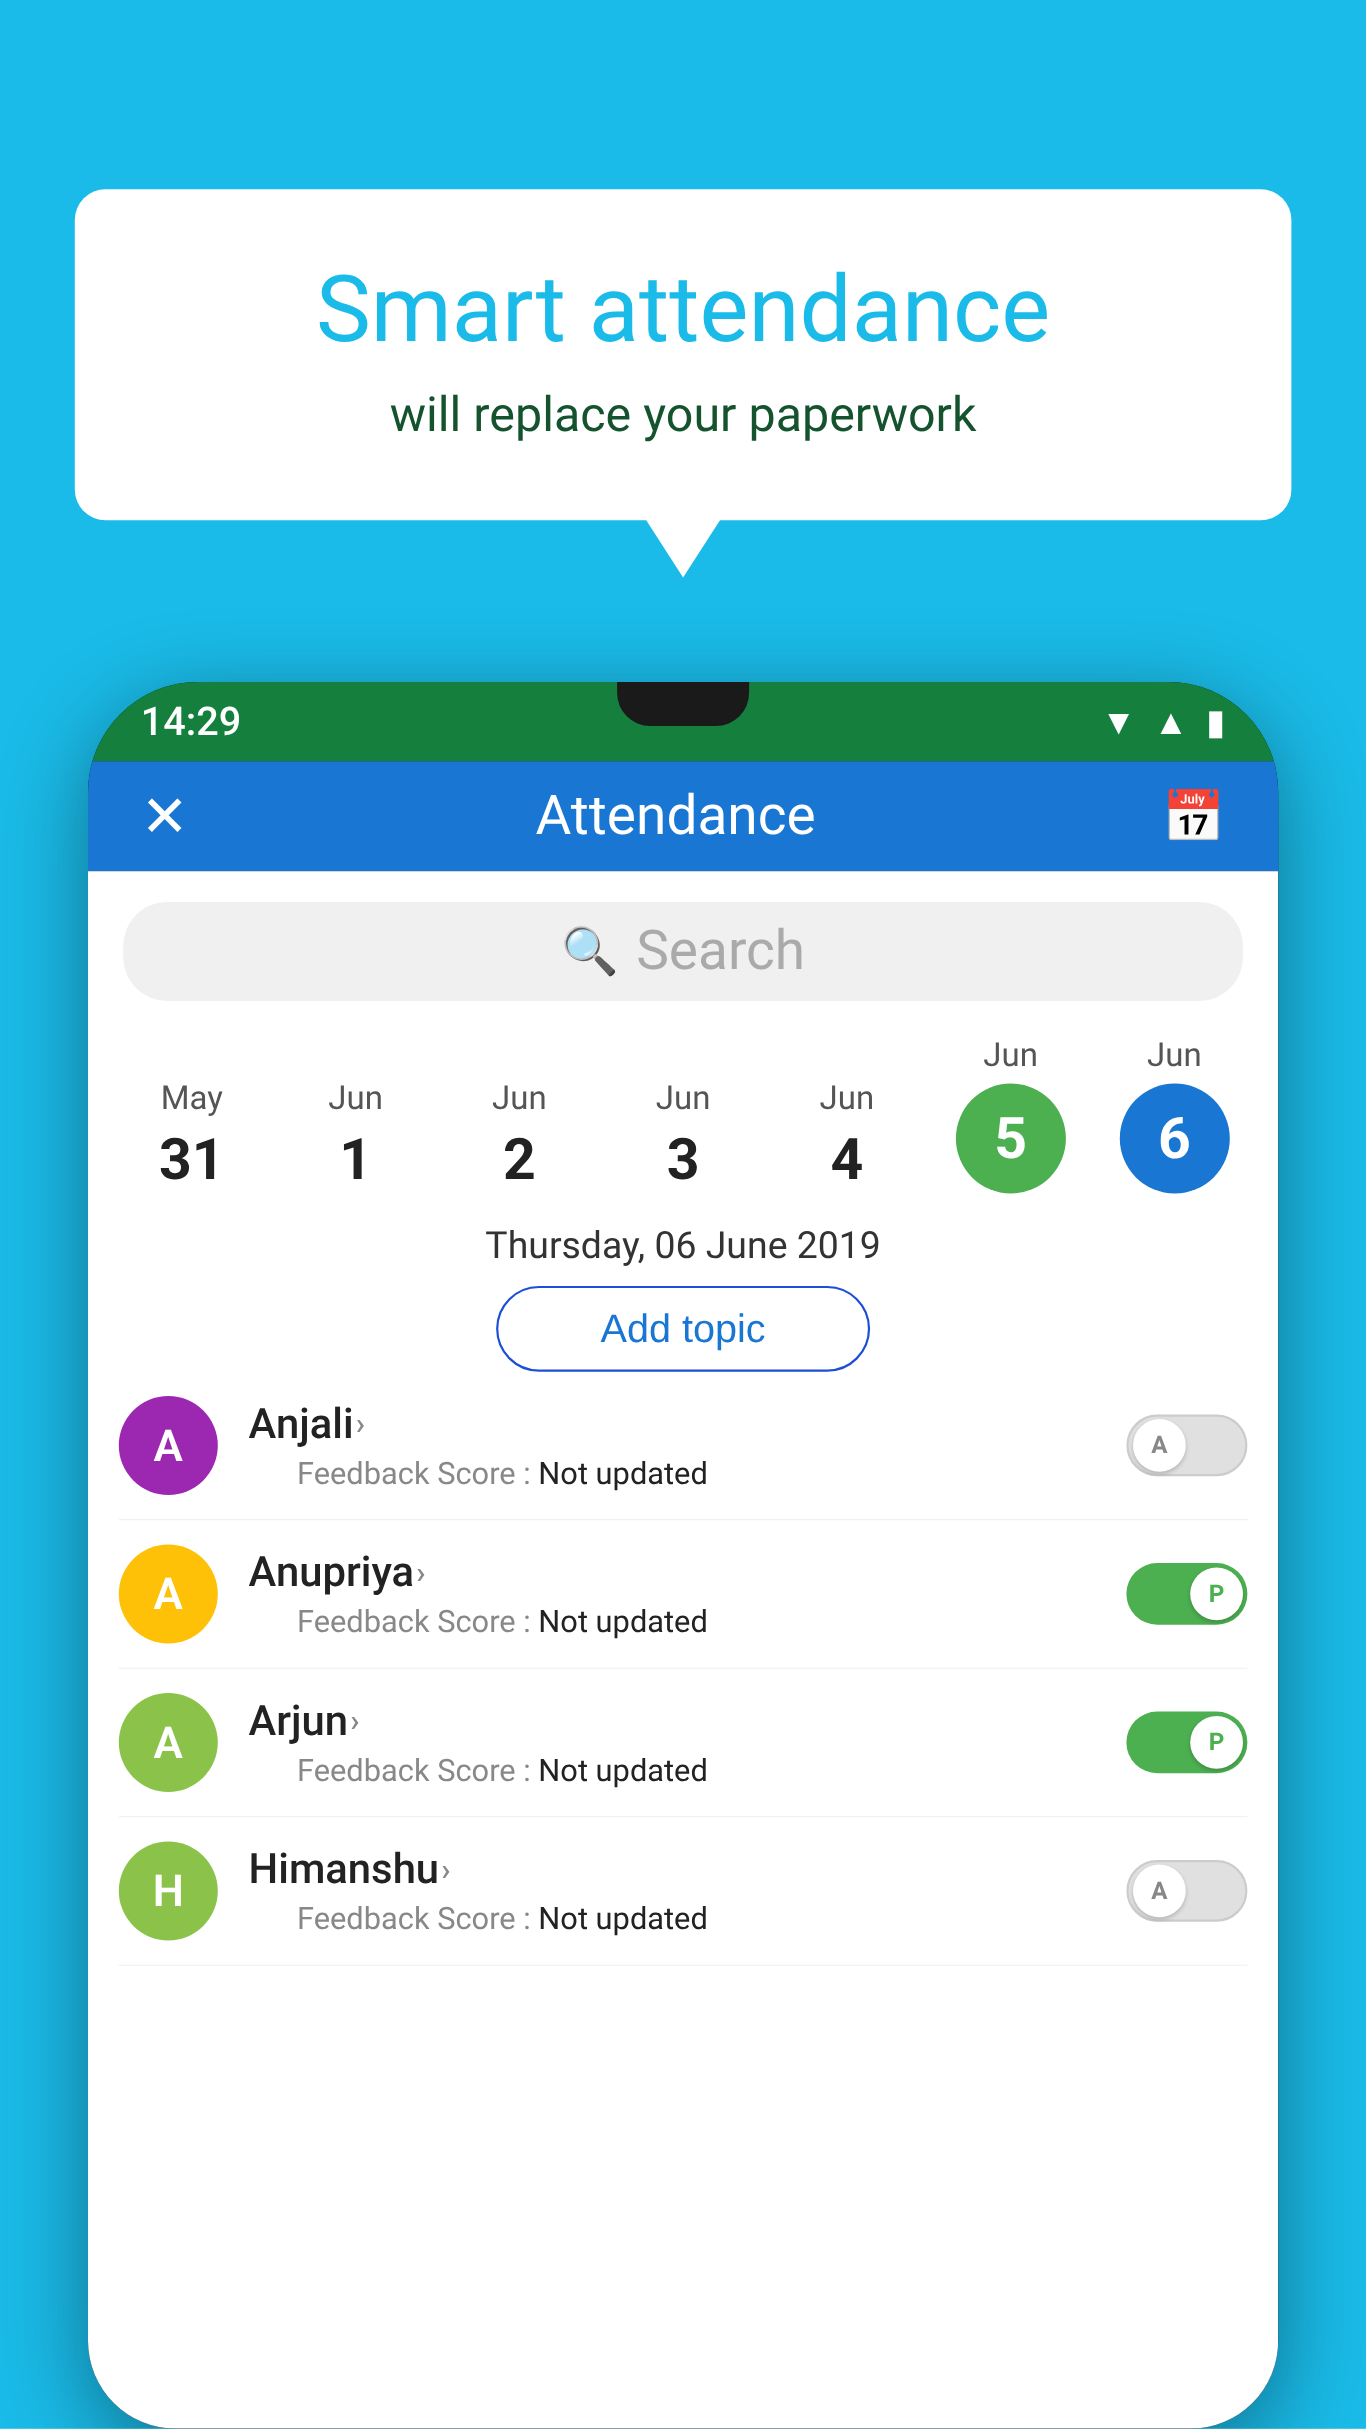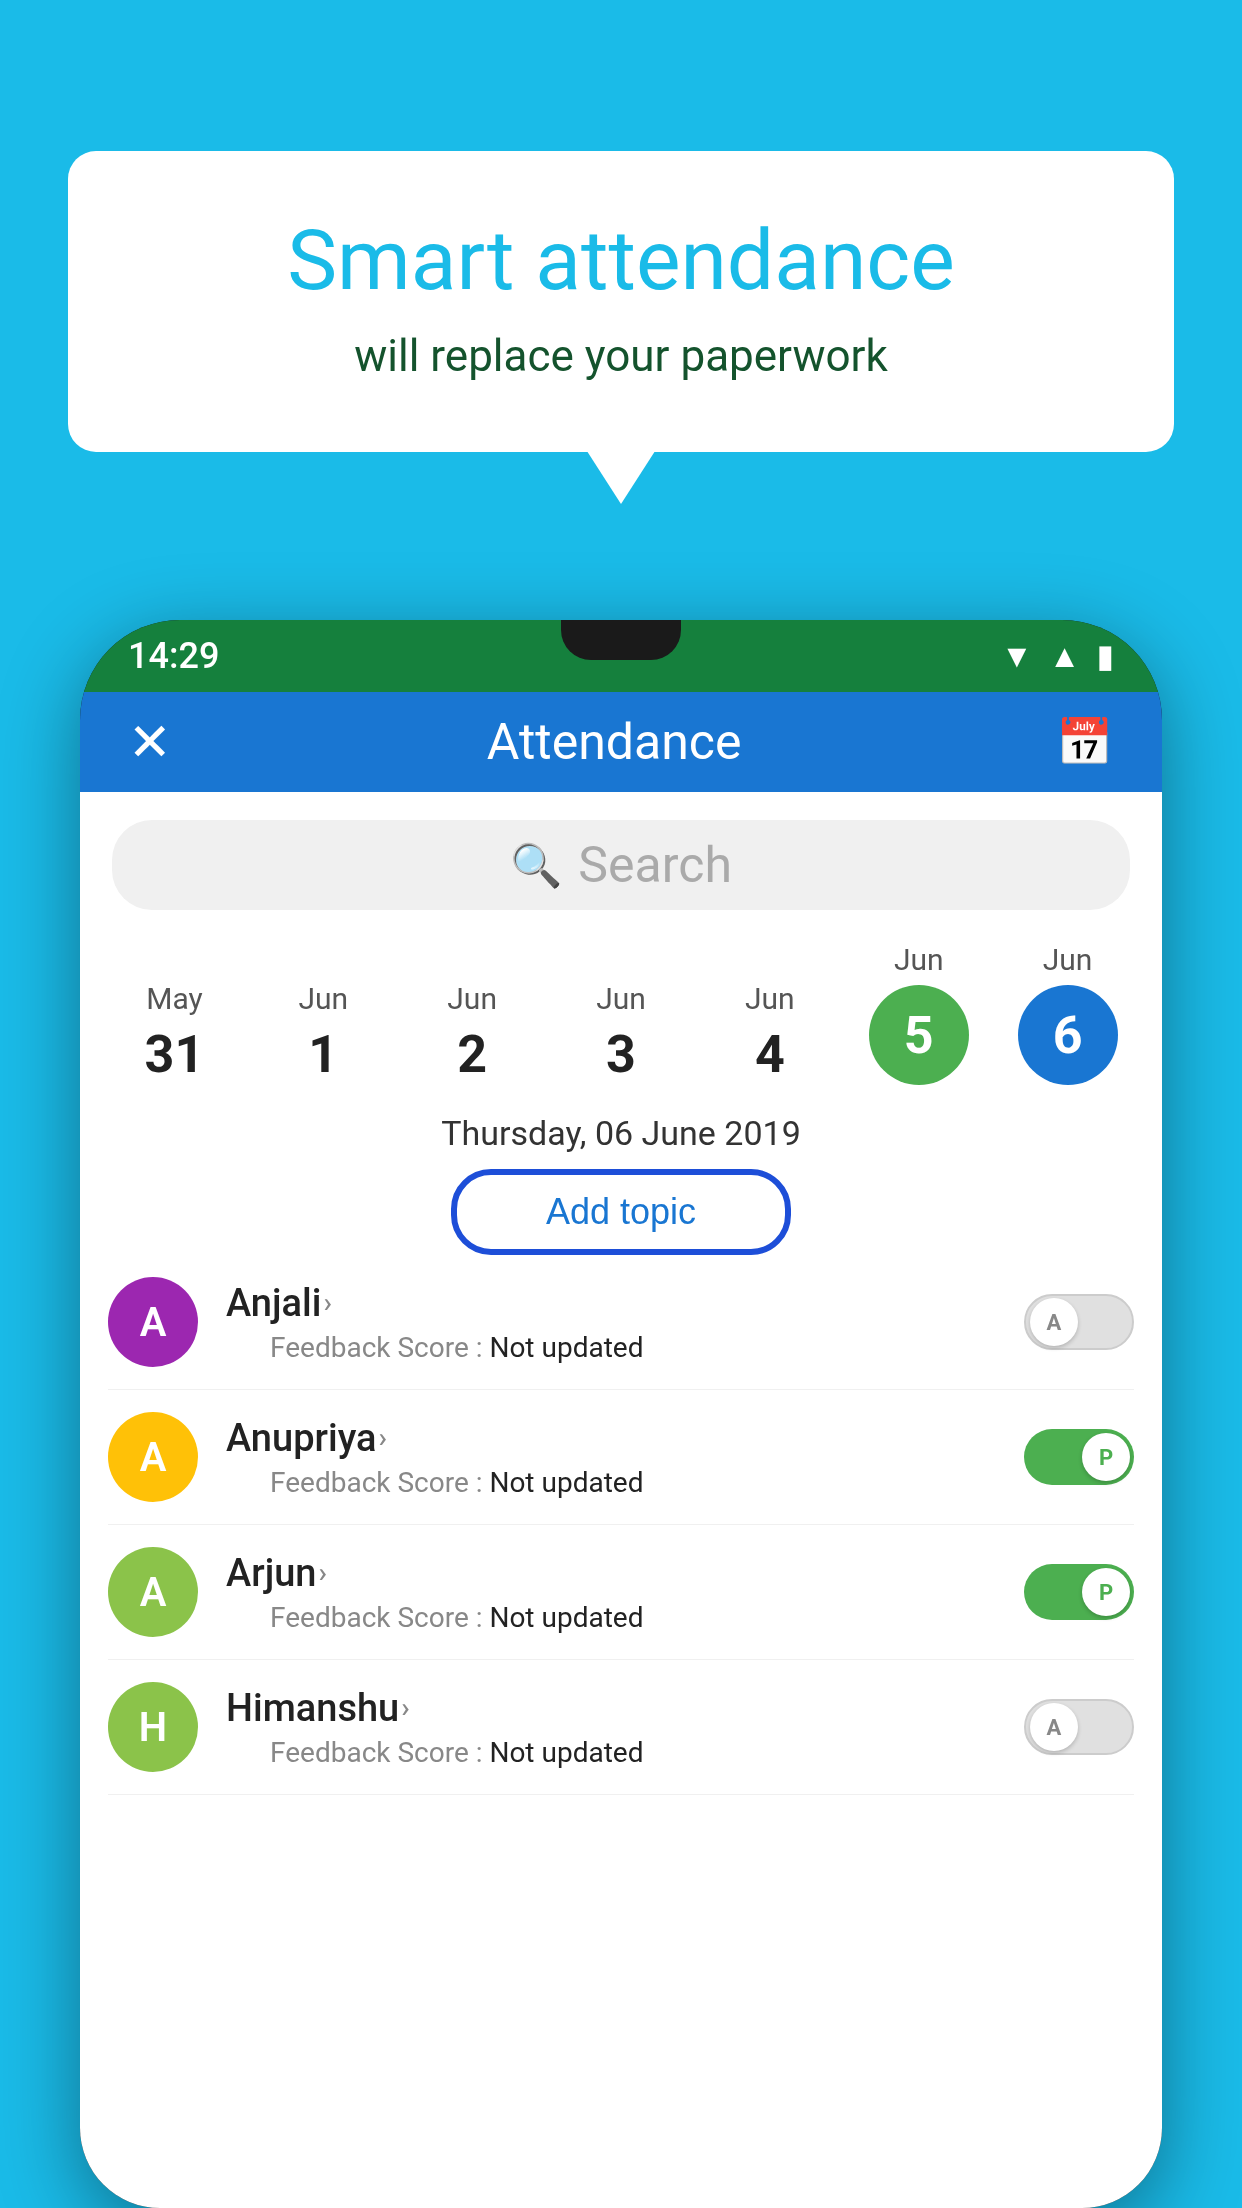--- a/index.html
+++ b/index.html
@@ -9,21 +9,21 @@
       height: 2208px;
       background-color: #1ABBE8;
       font-family: 'Roboto', Arial, sans-serif;
       overflow: hidden;
       position: relative;
     }
 
     
     .speech-bubble {
       position: absolute;
-      top: 151px;
+      top: 172px;
       left: 68px;
       right: 68px;
       background: white;
       border-radius: 28px;
       padding: 60px 80px 70px;
       text-align: center;
     }
     .speech-bubble::after {
       content: '';
       position: absolute;
@@ -204,21 +204,21 @@
       text-align: center;
       font-size: 34px;
       color: #333;
       padding: 20px 16px 16px;
     }
 
     
     .add-topic-btn {
       display: block;
       margin: 0 auto;
-      border: 6px solid #1d4ed8;
+      border: 2px solid #1d4ed8;
       border-radius: 40px;
       padding: 16px 60px;
       background: transparent;
       color: #1976D2;
       font-size: 36px;
       width: 340px;
       text-align: center;
     }
 
     

